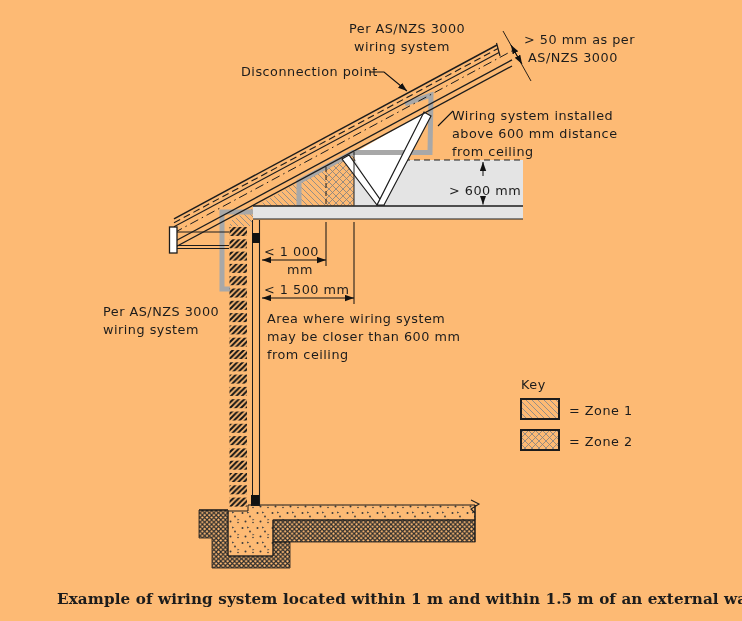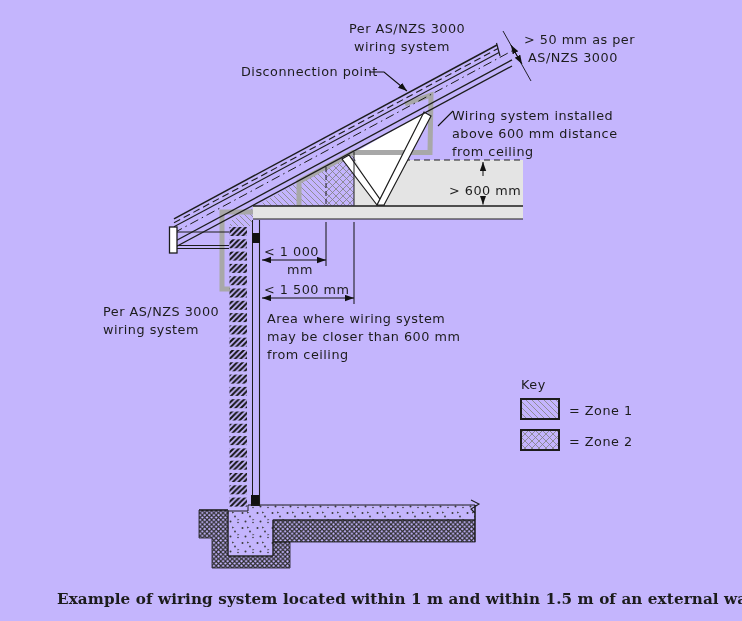--- a/index.html
+++ b/index.html
@@ -1,16 +1,16 @@
 <!DOCTYPE html>
 <html><head>
 <meta charset="utf-8">
 <style>
   html,body{margin:0;padding:0;background:#ffffff;}
-  .page{position:relative;width:742px;height:621px;background:#c4b5fd;overflow:hidden;
+  .page{position:relative;width:742px;height:621px;background:#fdba74;overflow:hidden;
         font-family:"DejaVu Sans","Liberation Sans",sans-serif;}
   svg{position:absolute;left:0;top:0;}
   .lbl{font-family:"DejaVu Sans","Liberation Sans",sans-serif;font-size:12.8px;
        letter-spacing:0.5px;fill:#1c1c1c;}
   .cap{font-family:"DejaVu Serif","Liberation Serif",serif;font-size:15.2px;
        font-weight:bold;fill:#1c1c1c;letter-spacing:0.1px;}
   line,path,polyline,rect,polygon{shape-rendering:geometricPrecision;}
 </style>
 </head>
 <body>

